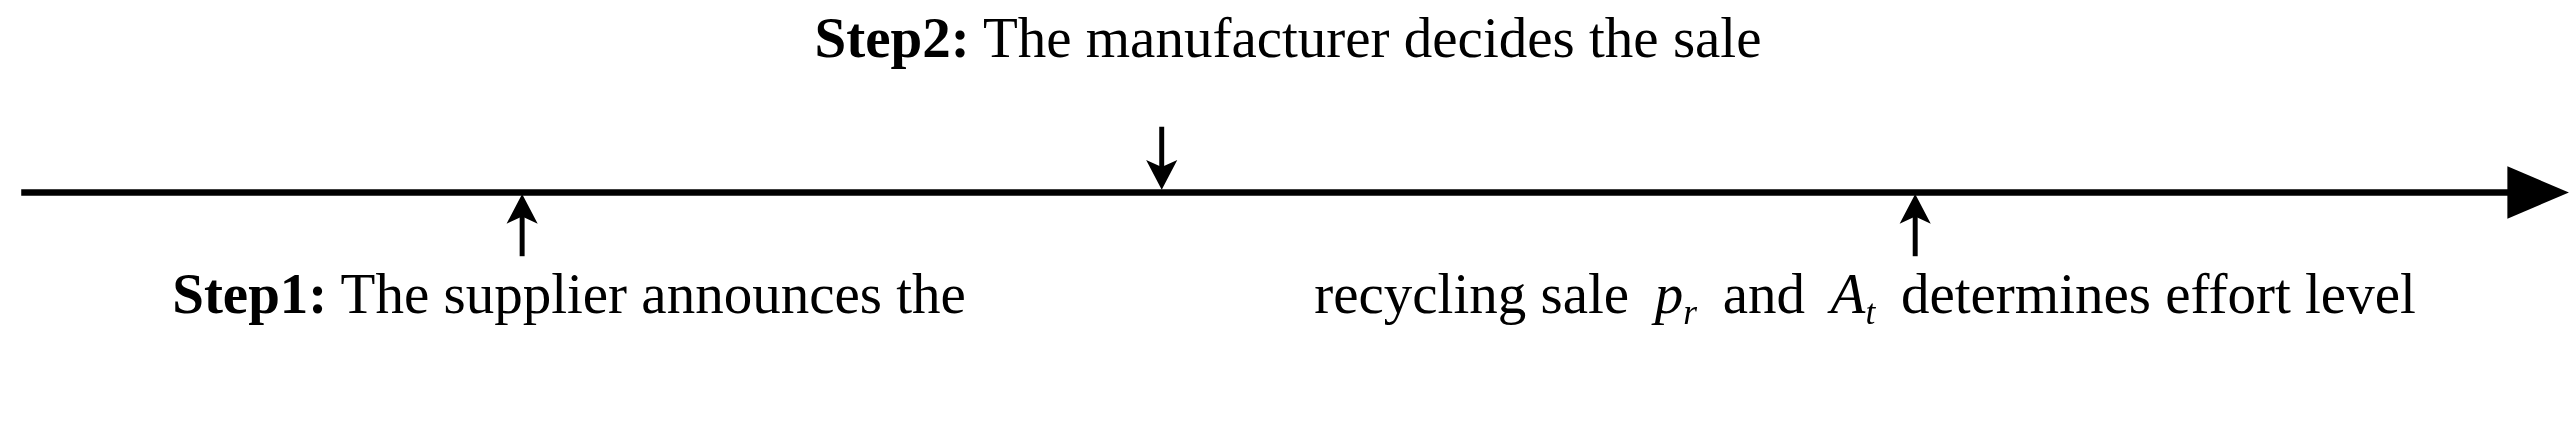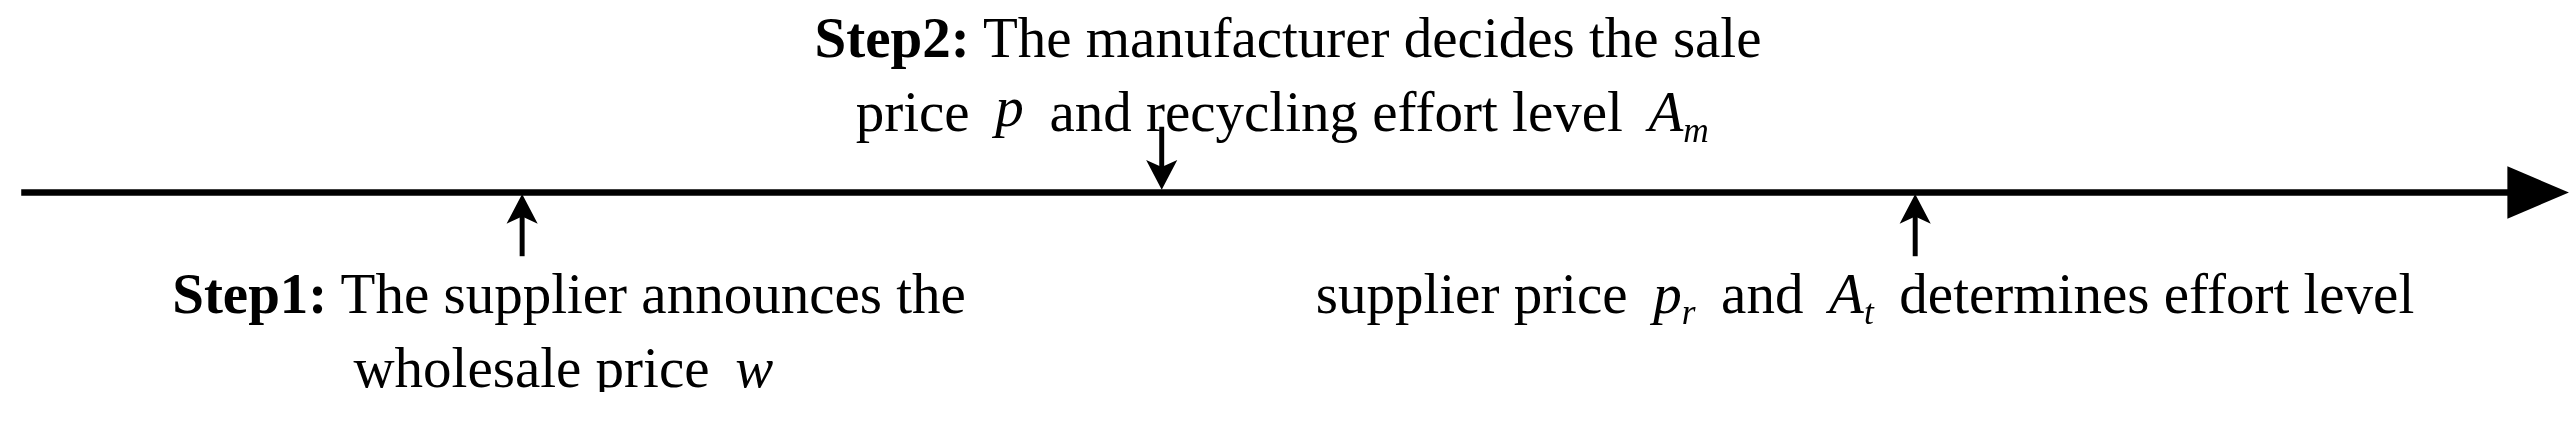--- a/index.html
+++ b/index.html
@@ -71,26 +71,24 @@
     </g>
 
     <g>
       <line x1="2707" y1="362" x2="2707" y2="300" stroke="#000000" stroke-width="7"></line>
       <polygon points="2707,274 2685,316 2707,306 2729,316" fill="#000000"></polygon>
     </g>
   </svg>
 
   <div class="step-block" id="step2-block">
     <div class="cap-line"><span class="bold">Step2:</span><span> The manufacturer decides the sale</span></div>
-    <div class="cap-line"><span>price </span><span class="mvar raised">p</span><span> and recycling effort level </span><span class="mvar"><i>A</i><sub>m</sub></span></div>
   </div>
 
   <div class="step-block" id="step1-block">
     <div class="cap-line"><span class="bold">Step1:</span><span> The supplier announces the</span></div>
-    <div class="cap-line"><span>wholesale price </span><span class="mvar">w</span></div>
   </div>
 
   <div class="step-block" id="step3-block">
-    <div class="cap-line"><span>supplier price </span><span class="mvar"><i>p</i><sub>r</sub></span><span> and </span><span class="mvar"><i>A</i><sub>t</sub></span><span> determines effort level</span></div>
+    <div class="cap-line"><span>recycling sale </span><span class="mvar"><i>p</i><sub>r</sub></span><span> and </span><span class="mvar"><i>A</i><sub>t</sub></span><span> determines effort level</span></div>
   </div>
 
 </div>
 
 
 </body></html>

